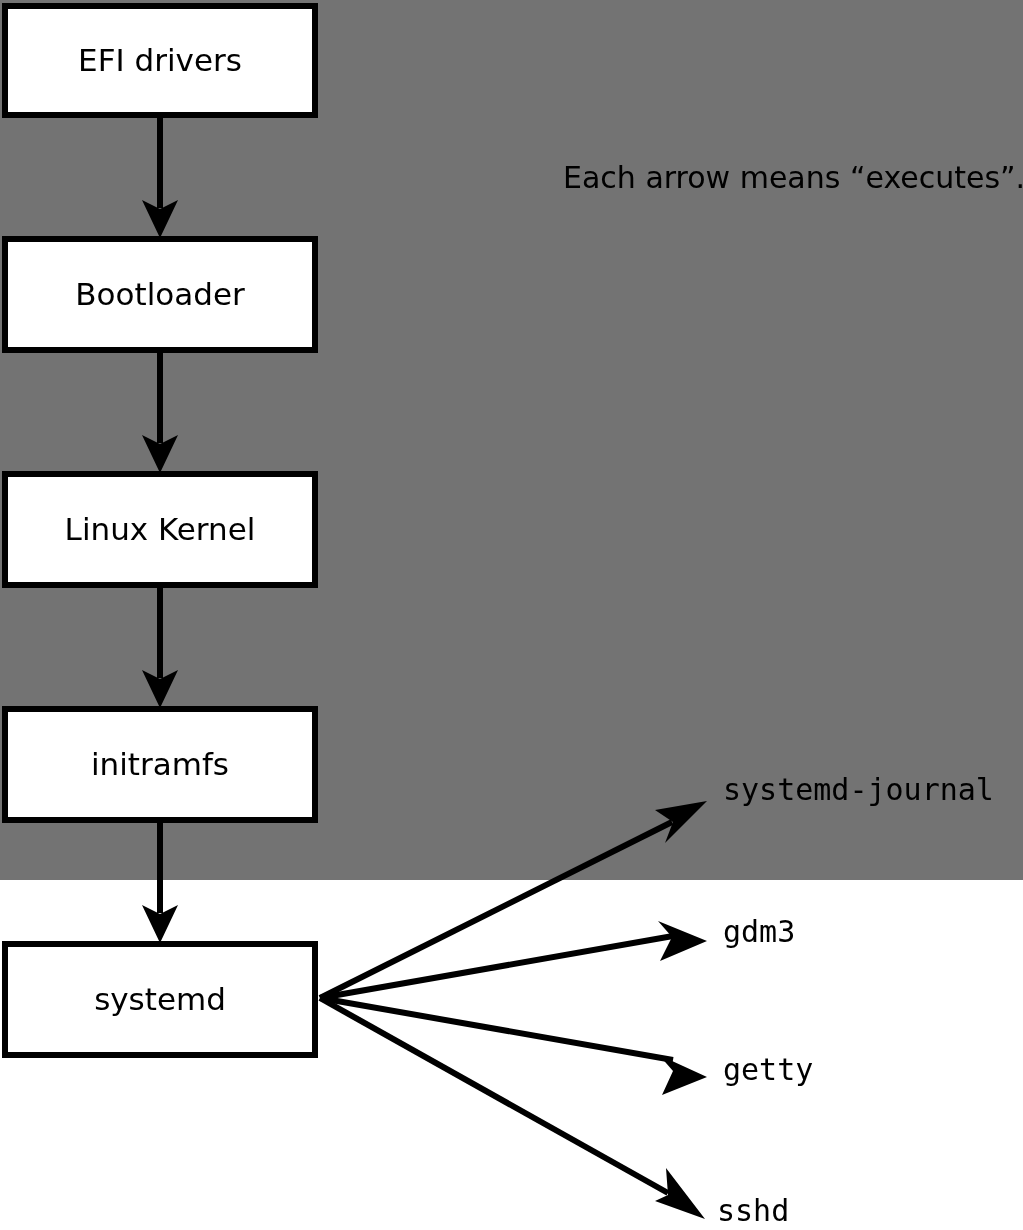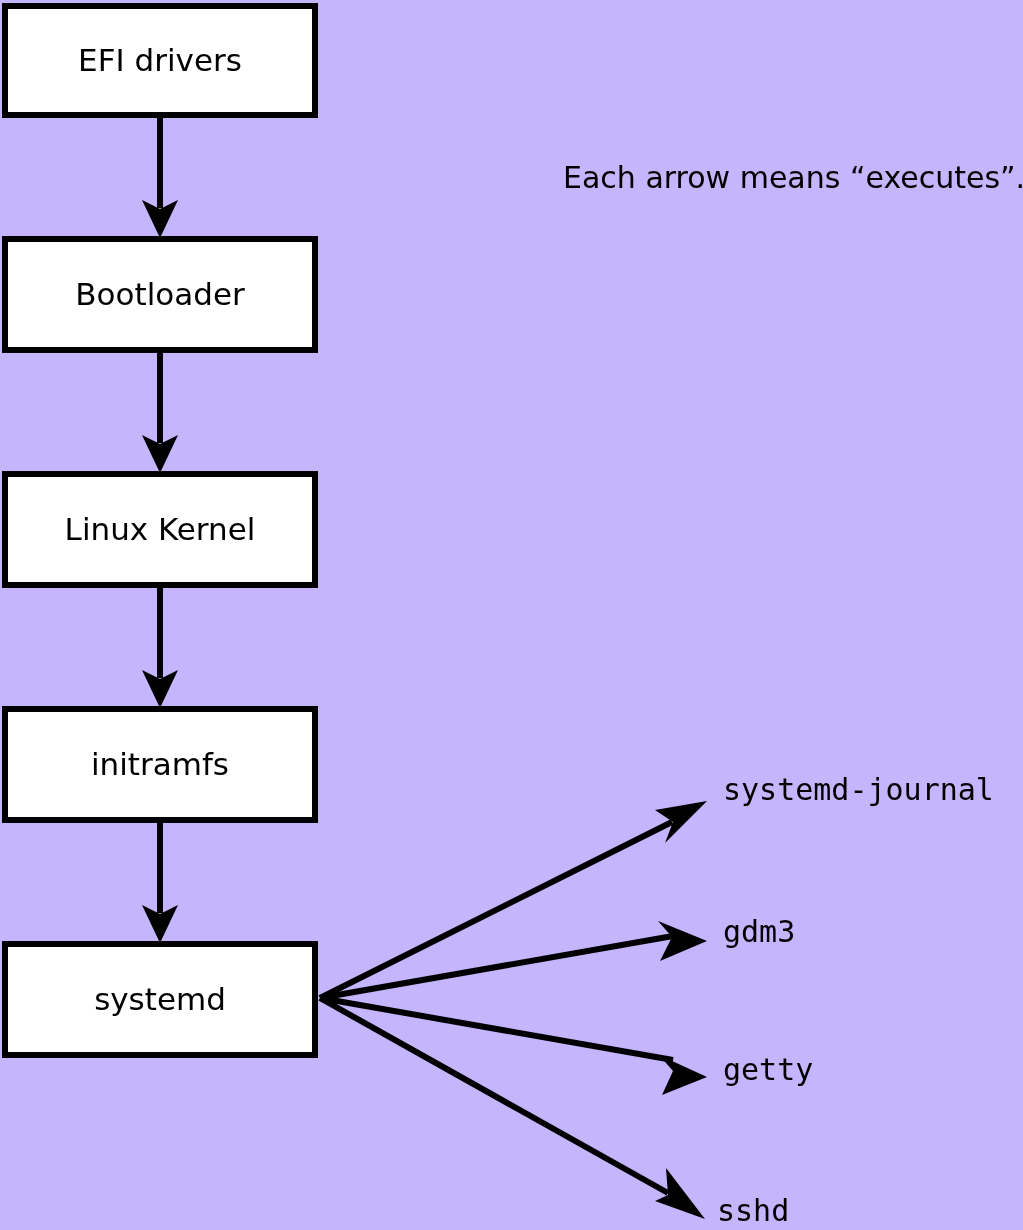--- a/index.html
+++ b/index.html
@@ -9,22 +9,22 @@
   }
   body {
     width: 1023px;
     height: 1230px;
     overflow: hidden;
     font-family: "DejaVu Sans", sans-serif;
   }
   #diagram-root {
     position: relative;
     width: 1023px;
-    height: 1230px;
-    background: #c4b5fd;
+    height: 880px;
+    background: #737373;
   }
   svg.diagram-canvas {
     position: absolute;
     top: 0;
     left: 0;
     width: 1023px;
     height: 1230px;
     display: block;
   }
   .stage-box-rect {

